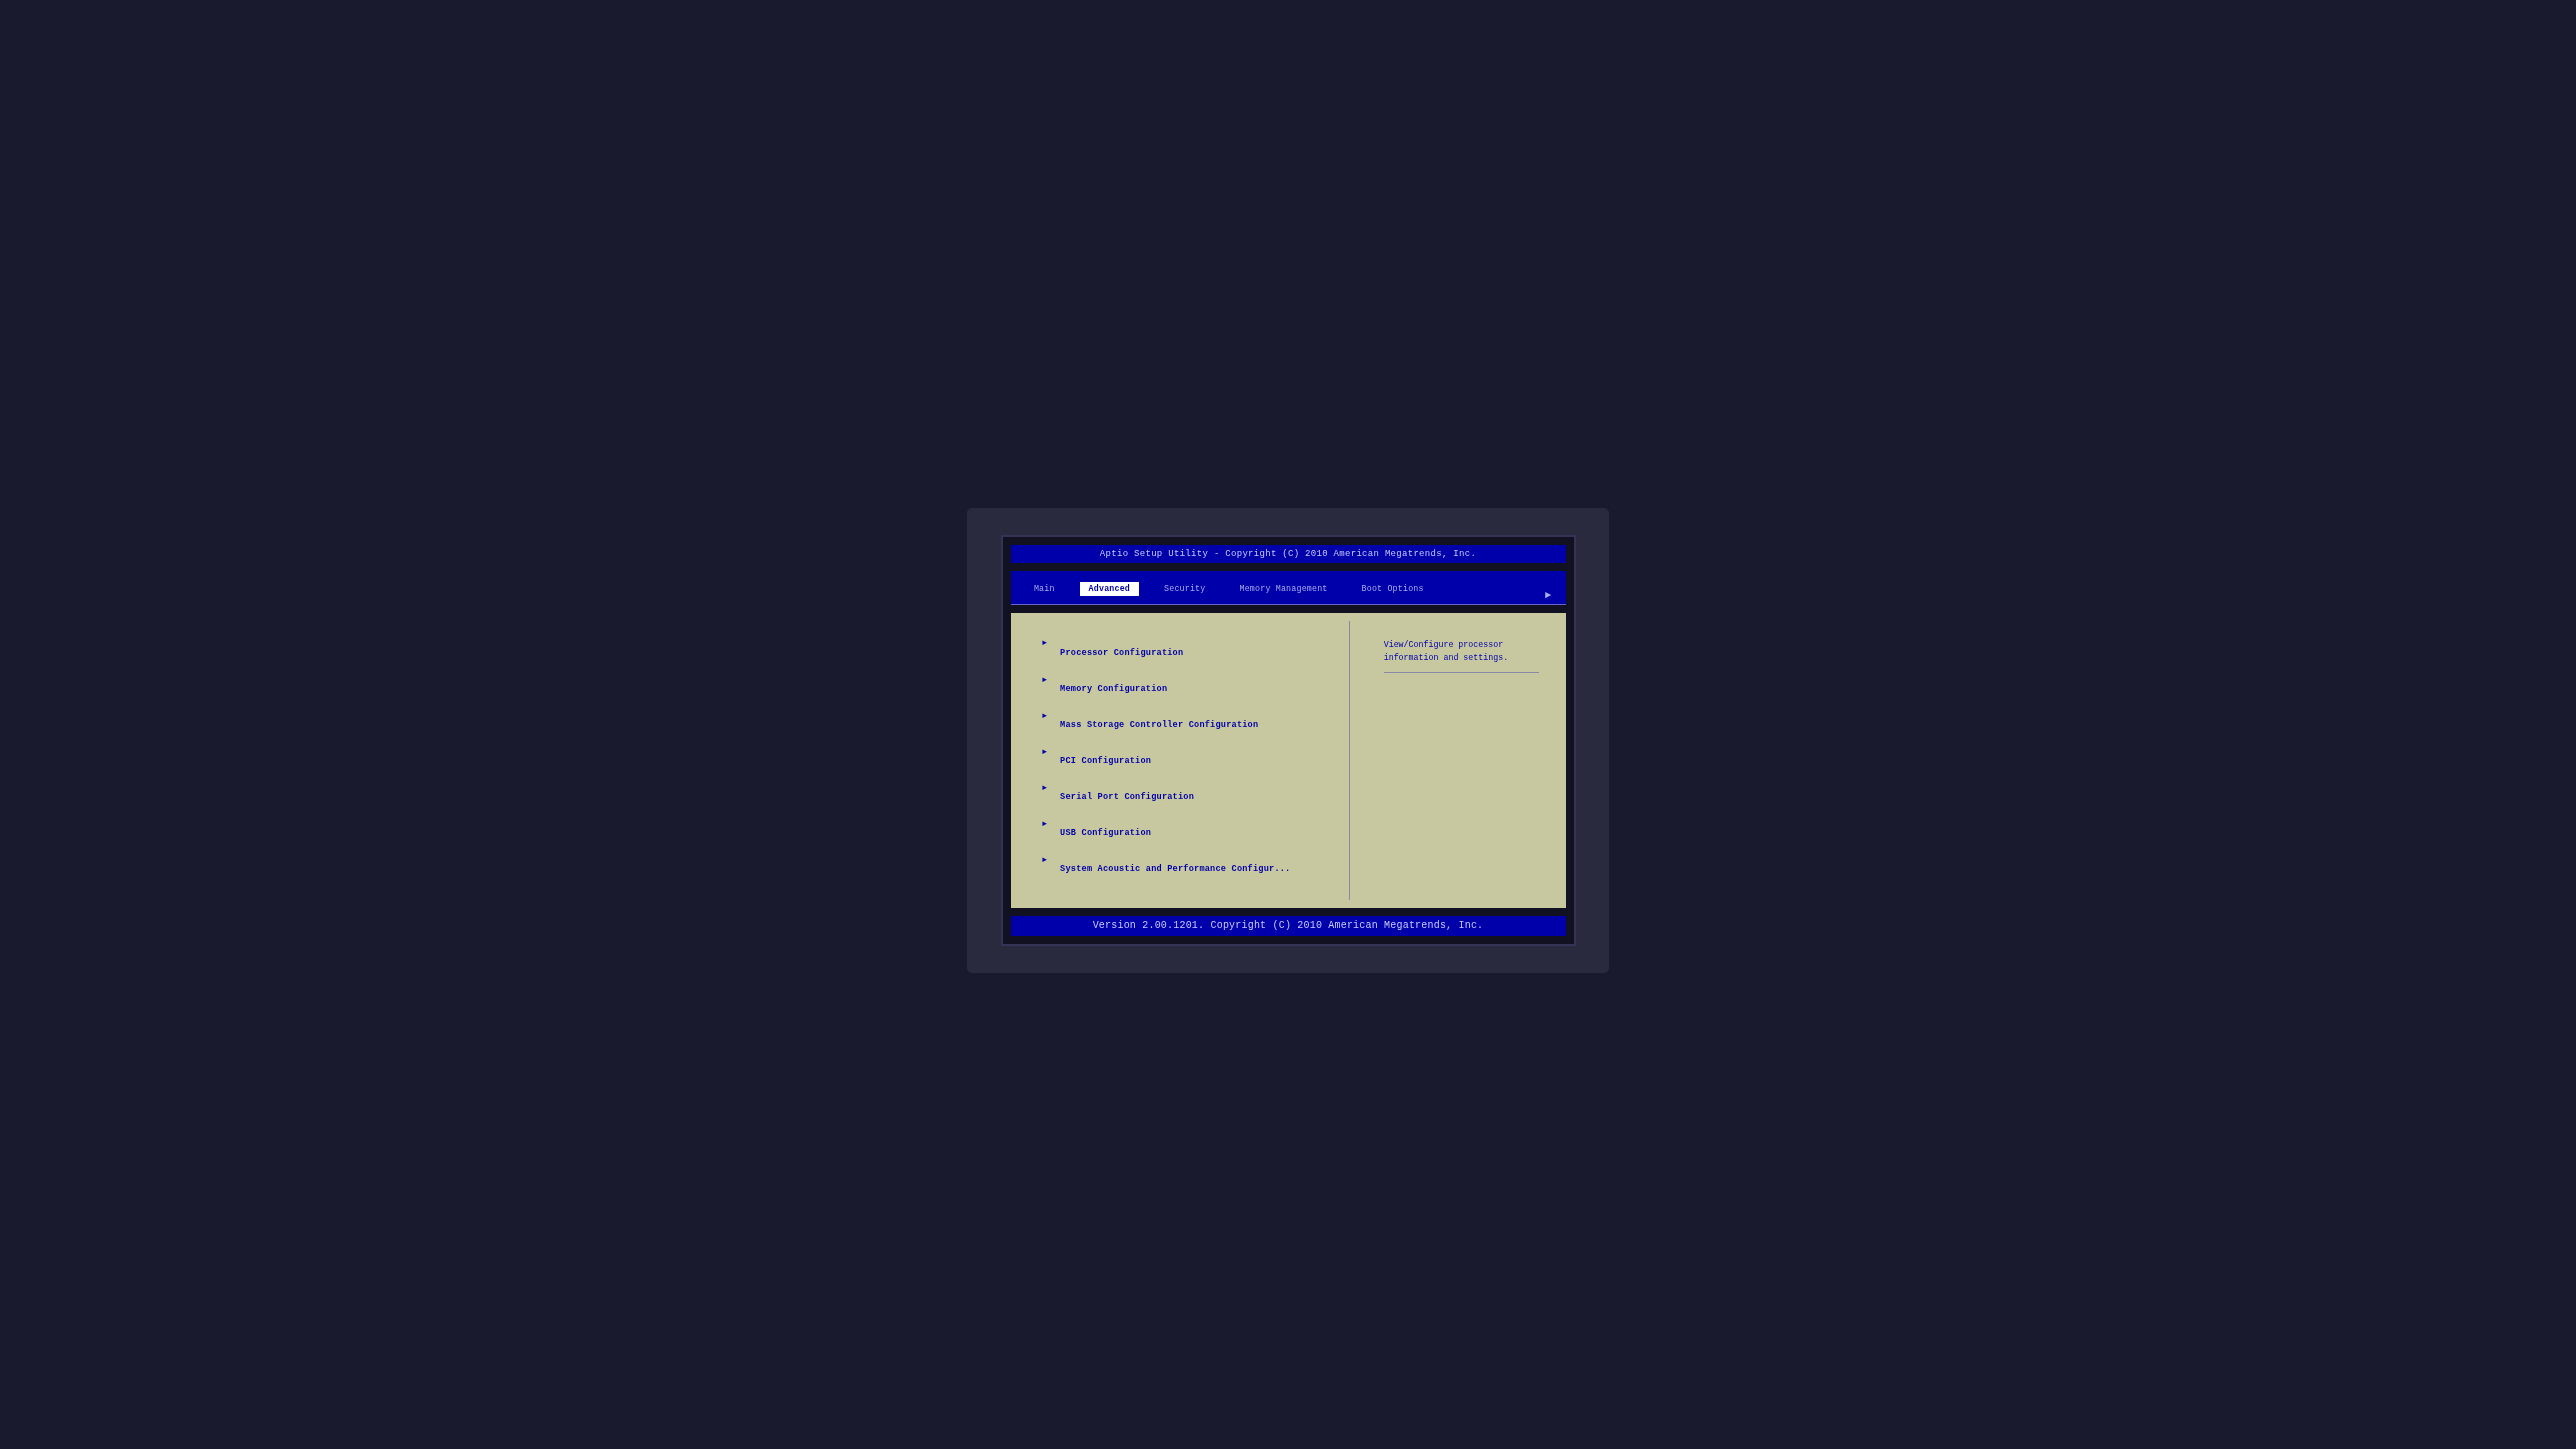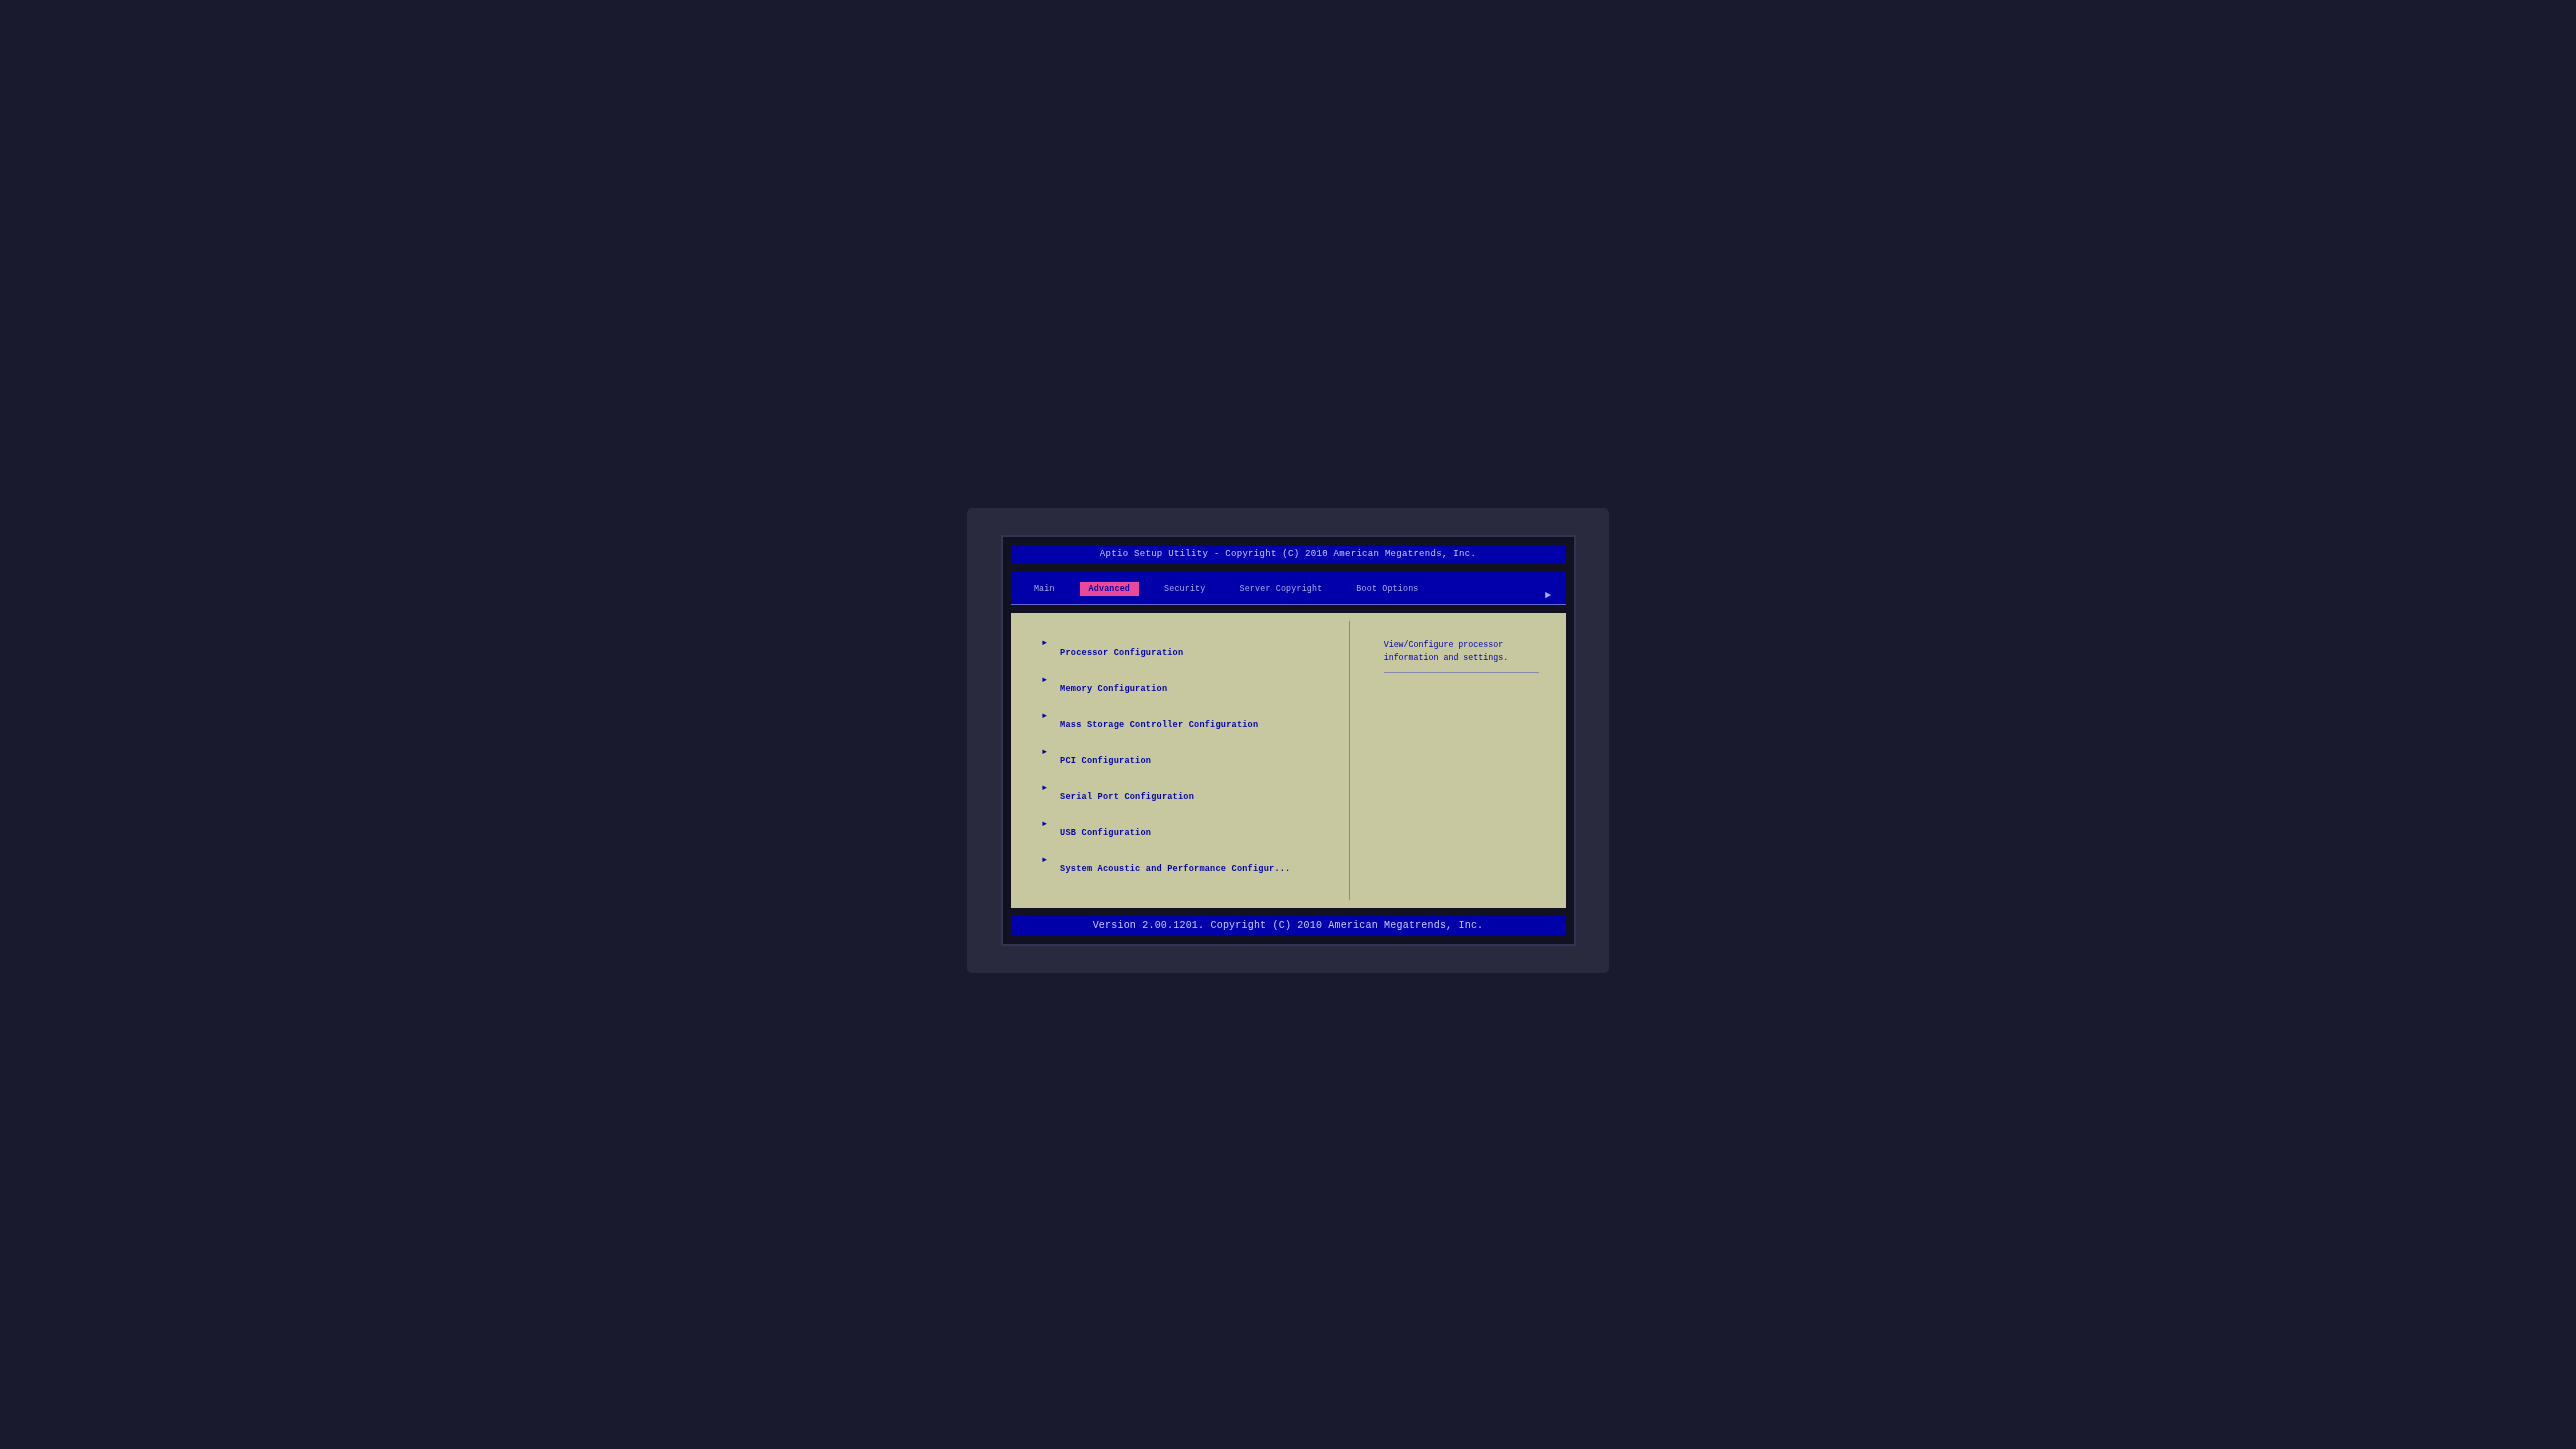--- a/index.html
+++ b/index.html
@@ -45,21 +45,21 @@
 
     .tab {
       color: #aaaaee;
       padding: 2.6px 9px;
       font-size: 8.3px;
       cursor: pointer;
       letter-spacing: 0.2px;
     }
 
     .tab.active {
-      background-color: #ec4899;
+      background-color: #ffffff;
       color: #0000aa;
       font-weight: bold;
     }
 
     .tab-arrow {
       position: absolute;
       right: 6.4px;
       color: #aaaaee;
       font-size: 10.2px;
       top: 50%;
@@ -151,21 +151,21 @@
   <div class="screen">
 
     <div class="title-bar">
       <span>Aptio Setup Utility - Copyright (C) 2010 American Megatrends, Inc.</span>
     </div>
 
     <div class="tab-bar">
       <div class="tab">Main</div>
       <div class="tab active">Advanced</div>
       <div class="tab">Security</div>
-      <div class="tab">Server Copyright</div>
+      <div class="tab">Memory Management</div>
       <div class="tab">Boot Options</div>
       <div class="tab-arrow">►</div>
     </div>
 
     <div class="main-content">
 
       <div class="left-panel">
 
         <div class="menu-item">
           <span class="arrow">►</span>

